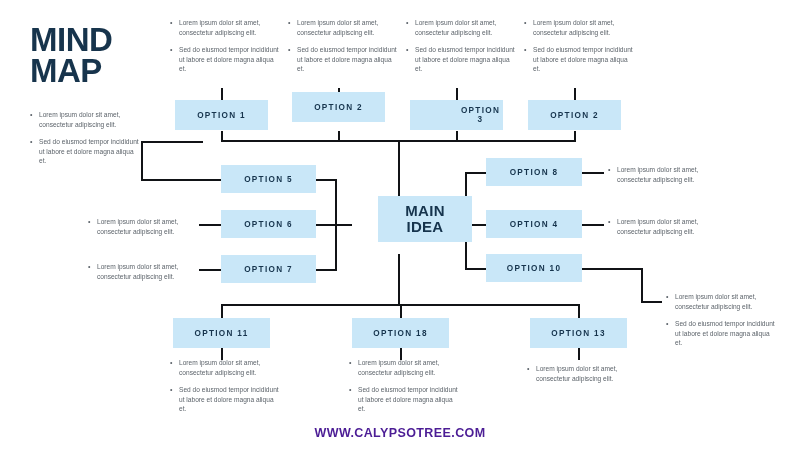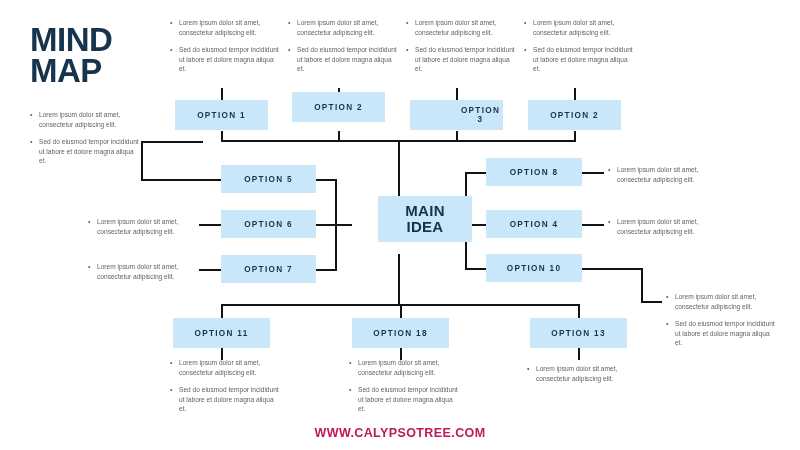--- a/index.html
+++ b/index.html
@@ -18,21 +18,21 @@
     font-weight:bold; letter-spacing:-0.5px;
     color:#17344c;
   }
   .title span { display:block; }
 
   
   .footer-url {
     position:absolute; left:0; top:426px; width:800px;
     text-align:center;
     font-size:12.5px; font-weight:bold; letter-spacing:0.4px;
-    color:#be185d;
+    color:#4c1d95;
   }
 
   
   .opt {
     position:absolute;
     background:#c9e7f8;
     color:#16344d;
     font-size:8.2px;
     font-weight:bold;
     letter-spacing:1.3px;

